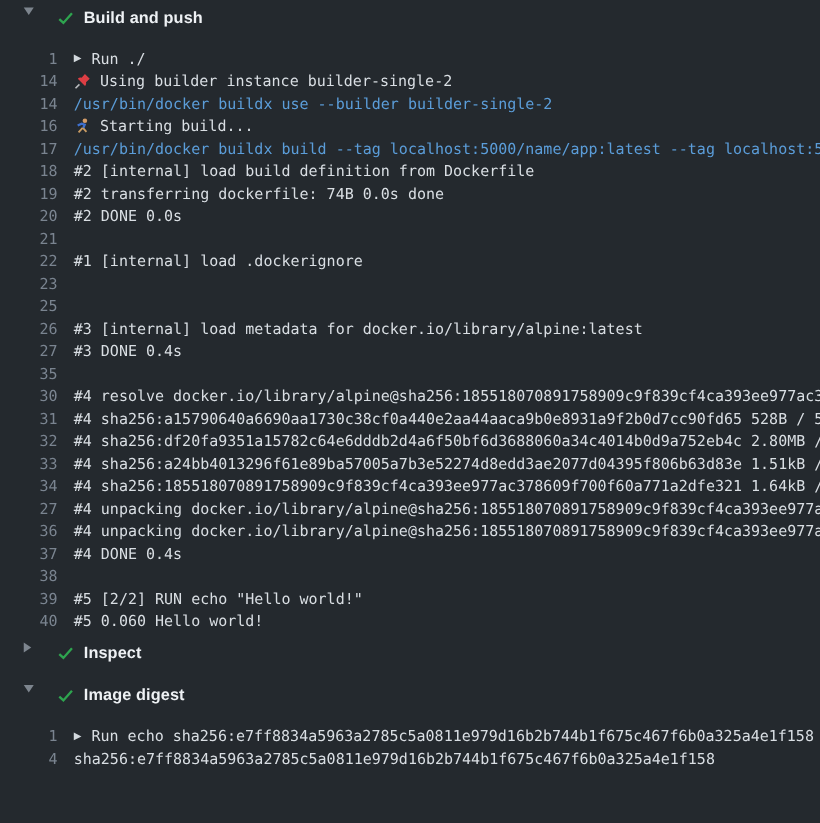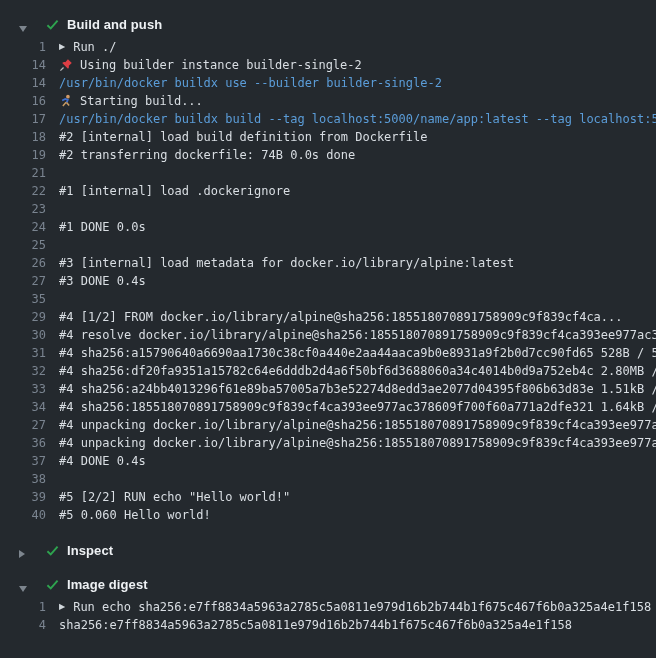--- a/index.html
+++ b/index.html
@@ -4,21 +4,21 @@
 <style>
   html,body{margin:0;padding:0}
   body{
     width:656px;height:658px;
     background:var(--bg,#24292e);
     overflow:hidden;
     font-family:"Liberation Sans",sans-serif;
   }
   .section{display:block}
   .sec-header{
-    display:flex;align-items:flex-end;
+    display:flex;align-items:flex-start;
     height:26px;margin-top:8px;
     padding-left:17px;
     cursor:pointer;
   }
   .section:first-child .sec-header{margin-top:6px}
   .caret{width:0;height:0;flex:0 0 auto;margin-right:0}
   .caret.down{
     border-left:4.5px solid transparent;
     border-right:4.5px solid transparent;
     border-top:6px solid var(--caret,#7d858e);
@@ -85,29 +85,28 @@
               </svg></span>Using builder instance builder-single-2</span></div>
         <div class="log-line cmd"><span class="ln">14</span><span class="lt">/usr/bin/docker buildx use --builder builder-single-2</span></div>
         <div class="log-line"><span class="ln">16</span><span class="lt"><span class="emoji"><svg viewBox="0 0 16 16">
                 <circle cx="10.2" cy="3" r="2.1" fill="#d29b68"></circle>
                 <path d="M3.6 7.4 L7.2 5.6 L10 6.6 L8.6 9.8" fill="none" stroke="#3e6fce" stroke-width="2.1"></path>
                 <path d="M8.6 9.8 L11.6 13.2 M8.1 9.4 L4.4 13.6" fill="none" stroke="#c89b63" stroke-width="1.7"></path>
               </svg></span>Starting build...</span></div>
         <div class="log-line cmd"><span class="ln">17</span><span class="lt">/usr/bin/docker buildx build --tag localhost:5000/name/app:latest --tag localhost:50</span></div>
         <div class="log-line"><span class="ln">18</span><span class="lt">#2 [internal] load build definition from Dockerfile</span></div>
         <div class="log-line"><span class="ln">19</span><span class="lt">#2 transferring dockerfile: 74B 0.0s done</span></div>
+        <div class="log-line"><span class="ln">20</span><span class="lt">#2 DONE 0.0s</span></div>
         <div class="log-line"><span class="ln">21</span><span class="lt"></span></div>
         <div class="log-line"><span class="ln">22</span><span class="lt">#1 [internal] load .dockerignore</span></div>
         <div class="log-line"><span class="ln">23</span></div>
-        <div class="log-line"><span class="ln">24</span><span class="lt">#1 DONE 0.0s</span></div>
         <div class="log-line"><span class="ln">25</span><span class="lt"></span></div>
         <div class="log-line"><span class="ln">26</span><span class="lt">#3 [internal] load metadata for docker.io/library/alpine:latest</span></div>
         <div class="log-line"><span class="ln">27</span><span class="lt">#3 DONE 0.4s</span></div>
         <div class="log-line"><span class="ln">35</span><span class="lt"></span></div>
-        <div class="log-line"><span class="ln">29</span><span class="lt">#4 [1/2] FROM docker.io/library/alpine@sha256:185518070891758909c9f839cf4ca...</span></div>
         <div class="log-line"><span class="ln">30</span><span class="lt">#4 resolve docker.io/library/alpine@sha256:185518070891758909c9f839cf4ca393ee977ac3</span></div>
         <div class="log-line"><span class="ln">31</span><span class="lt">#4 sha256:a15790640a6690aa1730c38cf0a440e2aa44aaca9b0e8931a9f2b0d7cc90fd65 528B / 5</span></div>
         <div class="log-line"><span class="ln">32</span><span class="lt">#4 sha256:df20fa9351a15782c64e6dddb2d4a6f50bf6d3688060a34c4014b0d9a752eb4c 2.80MB /</span></div>
         <div class="log-line"><span class="ln">33</span><span class="lt">#4 sha256:a24bb4013296f61e89ba57005a7b3e52274d8edd3ae2077d04395f806b63d83e 1.51kB /</span></div>
         <div class="log-line"><span class="ln">34</span><span class="lt">#4 sha256:185518070891758909c9f839cf4ca393ee977ac378609f700f60a771a2dfe321 1.64kB /</span></div>
         <div class="log-line"><span class="ln">27</span><span class="lt">#4 unpacking docker.io/library/alpine@sha256:185518070891758909c9f839cf4ca393ee977a</span></div>
         <div class="log-line"><span class="ln">36</span><span class="lt">#4 unpacking docker.io/library/alpine@sha256:185518070891758909c9f839cf4ca393ee977a</span></div>
         <div class="log-line"><span class="ln">37</span><span class="lt">#4 DONE 0.4s</span></div>
         <div class="log-line"><span class="ln">38</span><span class="lt"></span></div>
         <div class="log-line"><span class="ln">39</span><span class="lt">#5 [2/2] RUN echo "Hello world!"</span></div>

